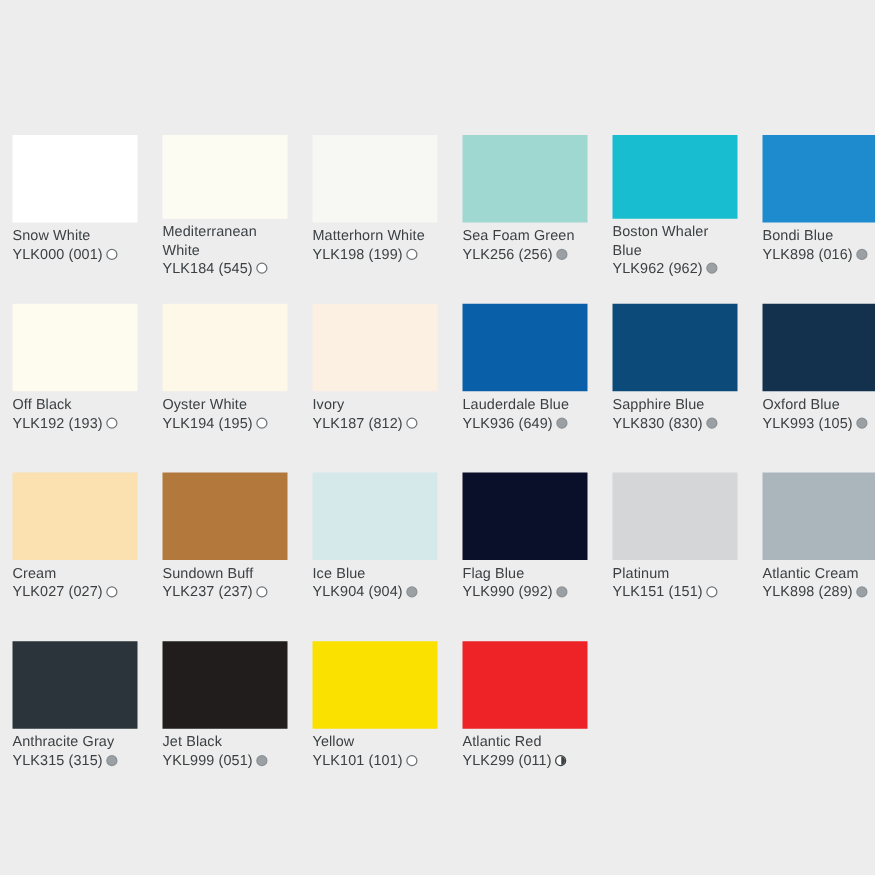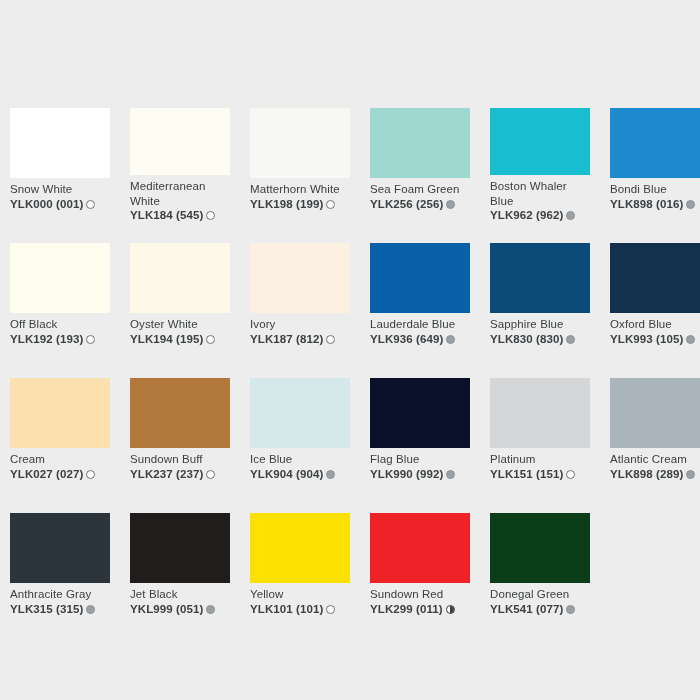--- a/index.html
+++ b/index.html
@@ -45,21 +45,20 @@
   }
   .swatch-name {
     display: block;
   }
   .swatch-codeline {
     display: block;
     white-space: nowrap;
   }
   .swatch-code {
     display: inline;
-    font-weight: bold;
   }
   .gloss-dot {
     display: inline-block;
     width: 9px;
     height: 9px;
     border-radius: 50%;
     vertical-align: -1px;
     margin-left: 3px;
     border: 1px solid #6e7377;
     background: #ffffff;
@@ -231,24 +230,17 @@
     <div class="swatch-cell">
       <span class="swatch-chip" style="background: rgb(250, 225, 0);"></span>
       <div class="swatch-text">
         <span class="swatch-name">Yellow</span>
         <span class="swatch-codeline"><span class="swatch-code">YLK101 (101)</span><span class="gloss-dot"></span></span>
       </div>
     </div>
     <div class="swatch-cell">
       <span class="swatch-chip" style="background: rgb(238, 35, 40);"></span>
       <div class="swatch-text">
-        <span class="swatch-name">Sundown Red</span>
+        <span class="swatch-name">Atlantic Red</span>
         <span class="swatch-codeline"><span class="swatch-code">YLK299 (011)</span><span class="gloss-dot half"></span></span>
-      </div>
-    </div>
-    <div class="swatch-cell">
-      <span class="swatch-chip" style="background: rgb(10, 61, 24);"></span>
-      <div class="swatch-text">
-        <span class="swatch-name">Donegal Green</span>
-        <span class="swatch-codeline"><span class="swatch-code">YLK541 (077)</span><span class="gloss-dot filled"></span></span>
       </div>
     </div>
   </div>
 
 </body></html>

